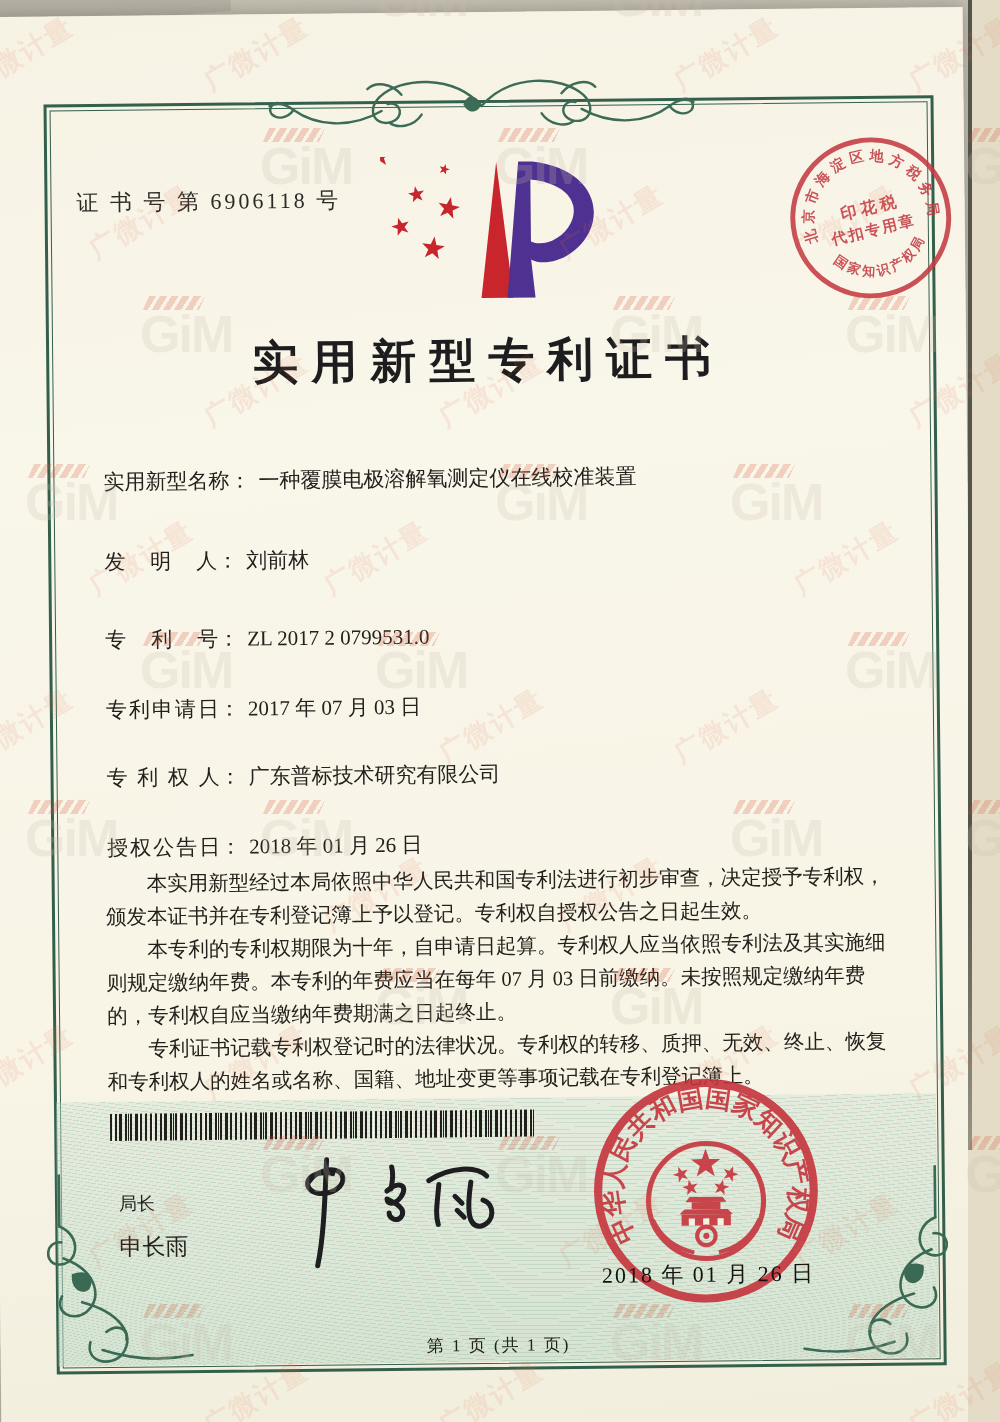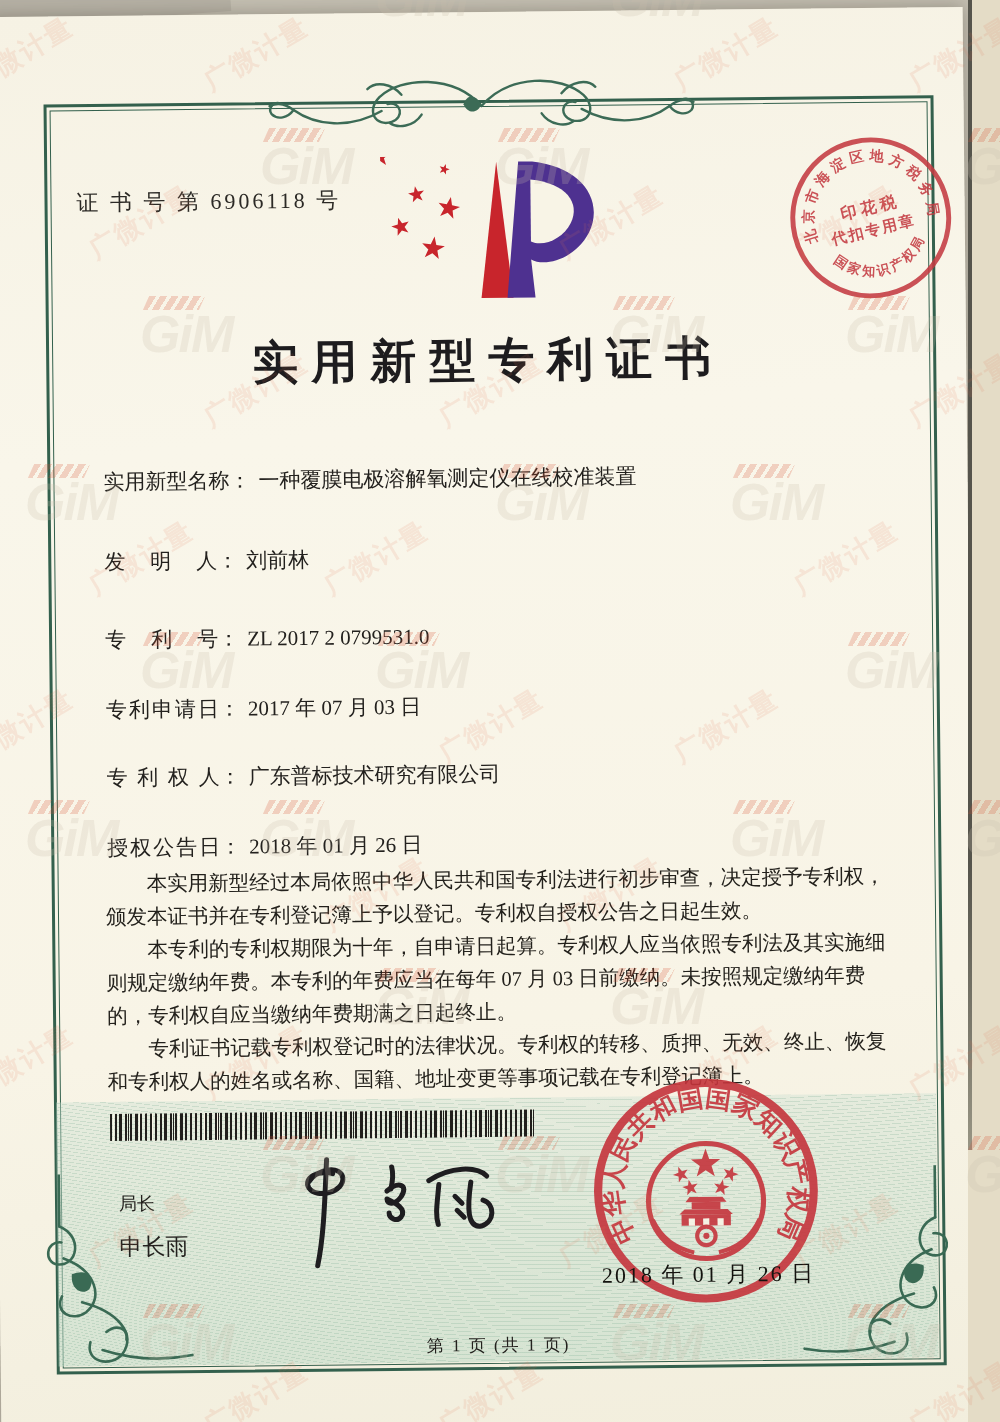--- a/index.html
+++ b/index.html
@@ -53,21 +53,21 @@
   #sig-title{left:120px;top:1176px;font-size:18px;font-family:"Liberation Sans","DejaVu Sans",sans-serif;}
   #sig-name{left:120px;top:1216px;font-size:23px;font-family:"Liberation Sans","DejaVu Sans",sans-serif;}
   #seal-date{left:602px;top:1250px;font-size:22px;letter-spacing:2px;color:#14130f;}
   #footer{left:56px;top:1322px;width:884px;text-align:center;font-size:17px;letter-spacing:2px;}
   
   #wm-layer{position:absolute;inset:0;pointer-events:none;z-index:40;opacity:.42;}
   .wm{position:absolute;width:200px;height:150px;}
   .wm-bars{position:absolute;left:6px;top:0;width:56px;height:14px;transform:skewX(-24deg);
     background:repeating-linear-gradient(100deg,rgba(214,82,52,.55) 0 7px,rgba(255,255,255,0) 7px 11px);}
   .wm-logo{position:absolute;left:0;top:8px;font-family:"Liberation Sans","DejaVu Sans",sans-serif;
-    font-weight:800;font-style:italic;font-size:52px;color:rgba(200,190,172,.55);letter-spacing:-2px;}
+    font-weight:800;font-size:52px;color:rgba(200,190,172,.55);letter-spacing:-2px;}
   .wm-t{position:absolute;left:58px;top:76px;transform:rotate(-31deg);
     font-family:"Liberation Sans","DejaVu Sans",sans-serif;font-weight:800;font-size:27px;
     color:rgba(222,112,78,.30);letter-spacing:2px;white-space:nowrap;}
   
   #photo-corner{position:absolute;left:-30px;top:-26px;width:260px;height:46px;background:#b5b0a4;
     transform:rotate(-4deg);}
   svg text{font-family:"Liberation Serif","DejaVu Serif",serif;}
 </style>
 </head>
 <body>

